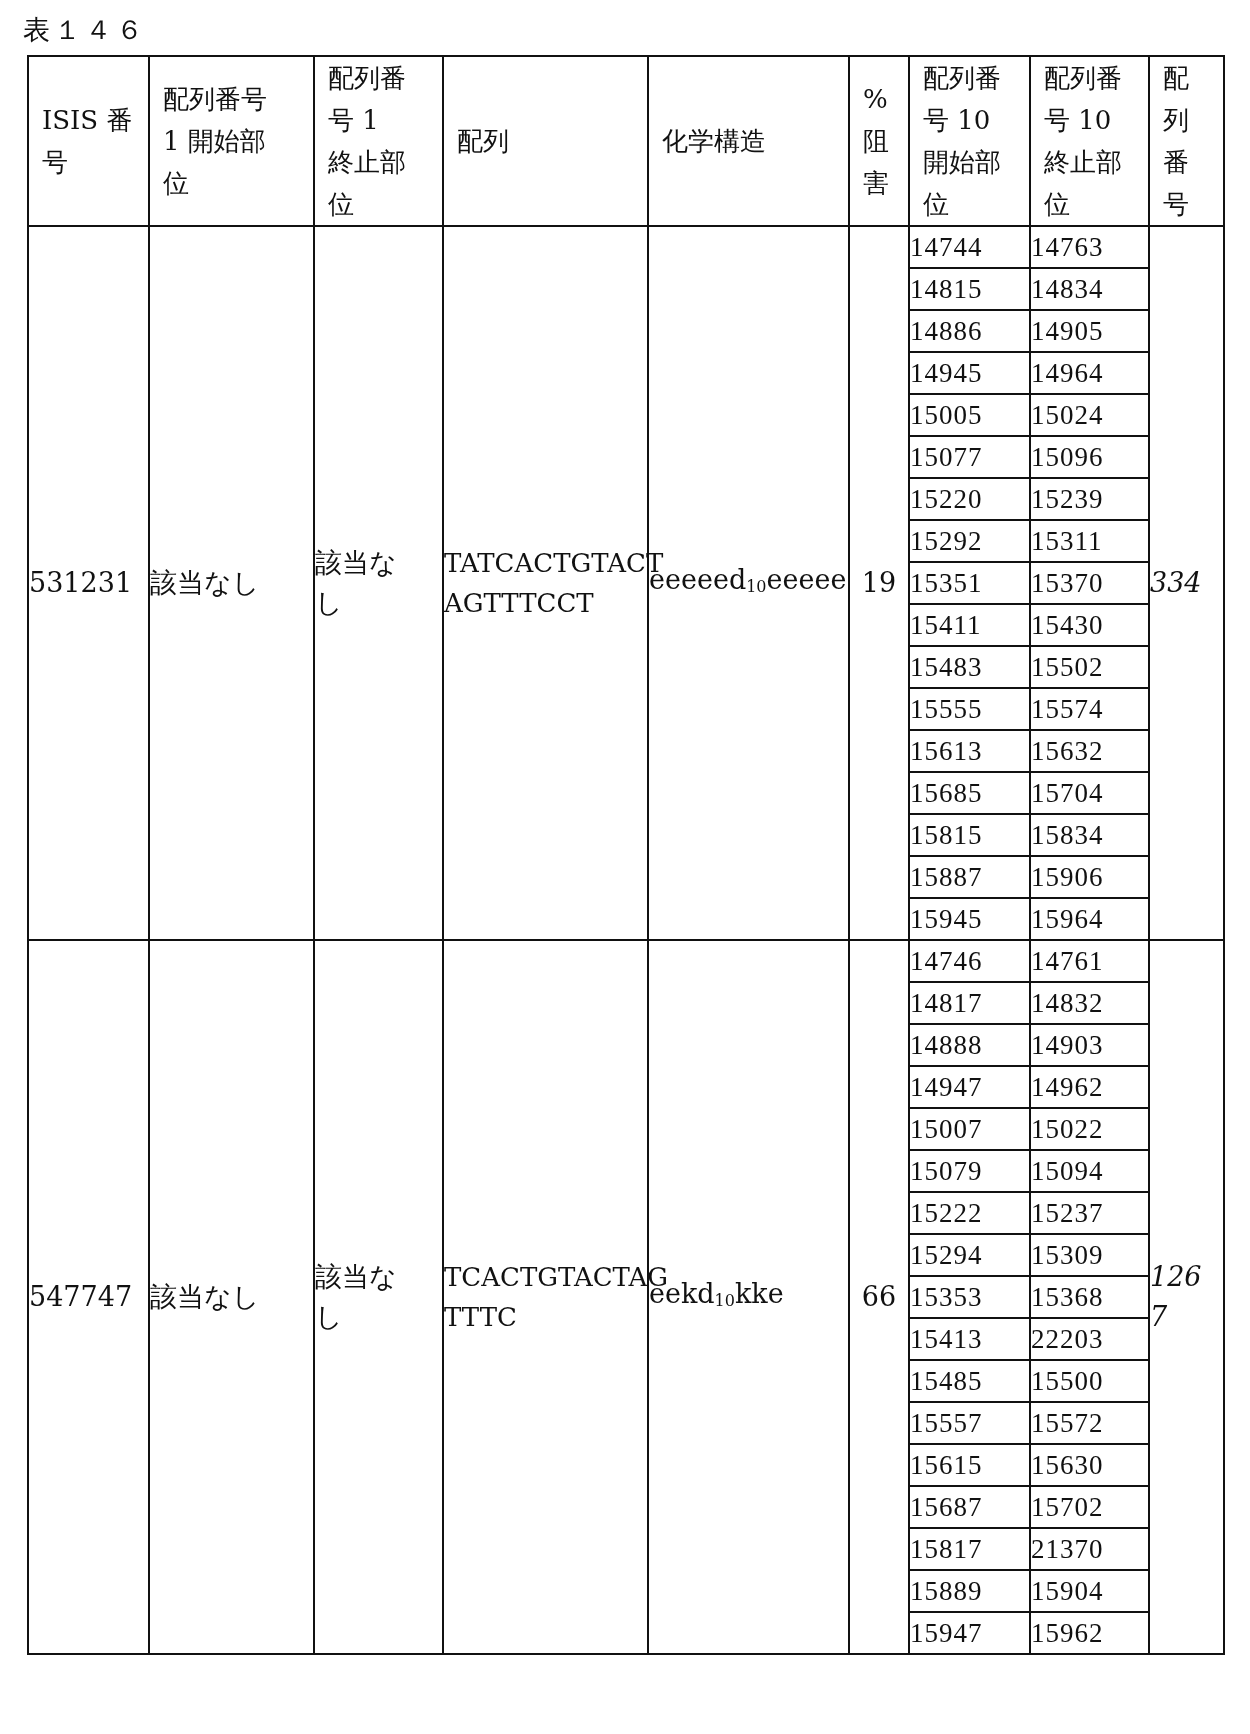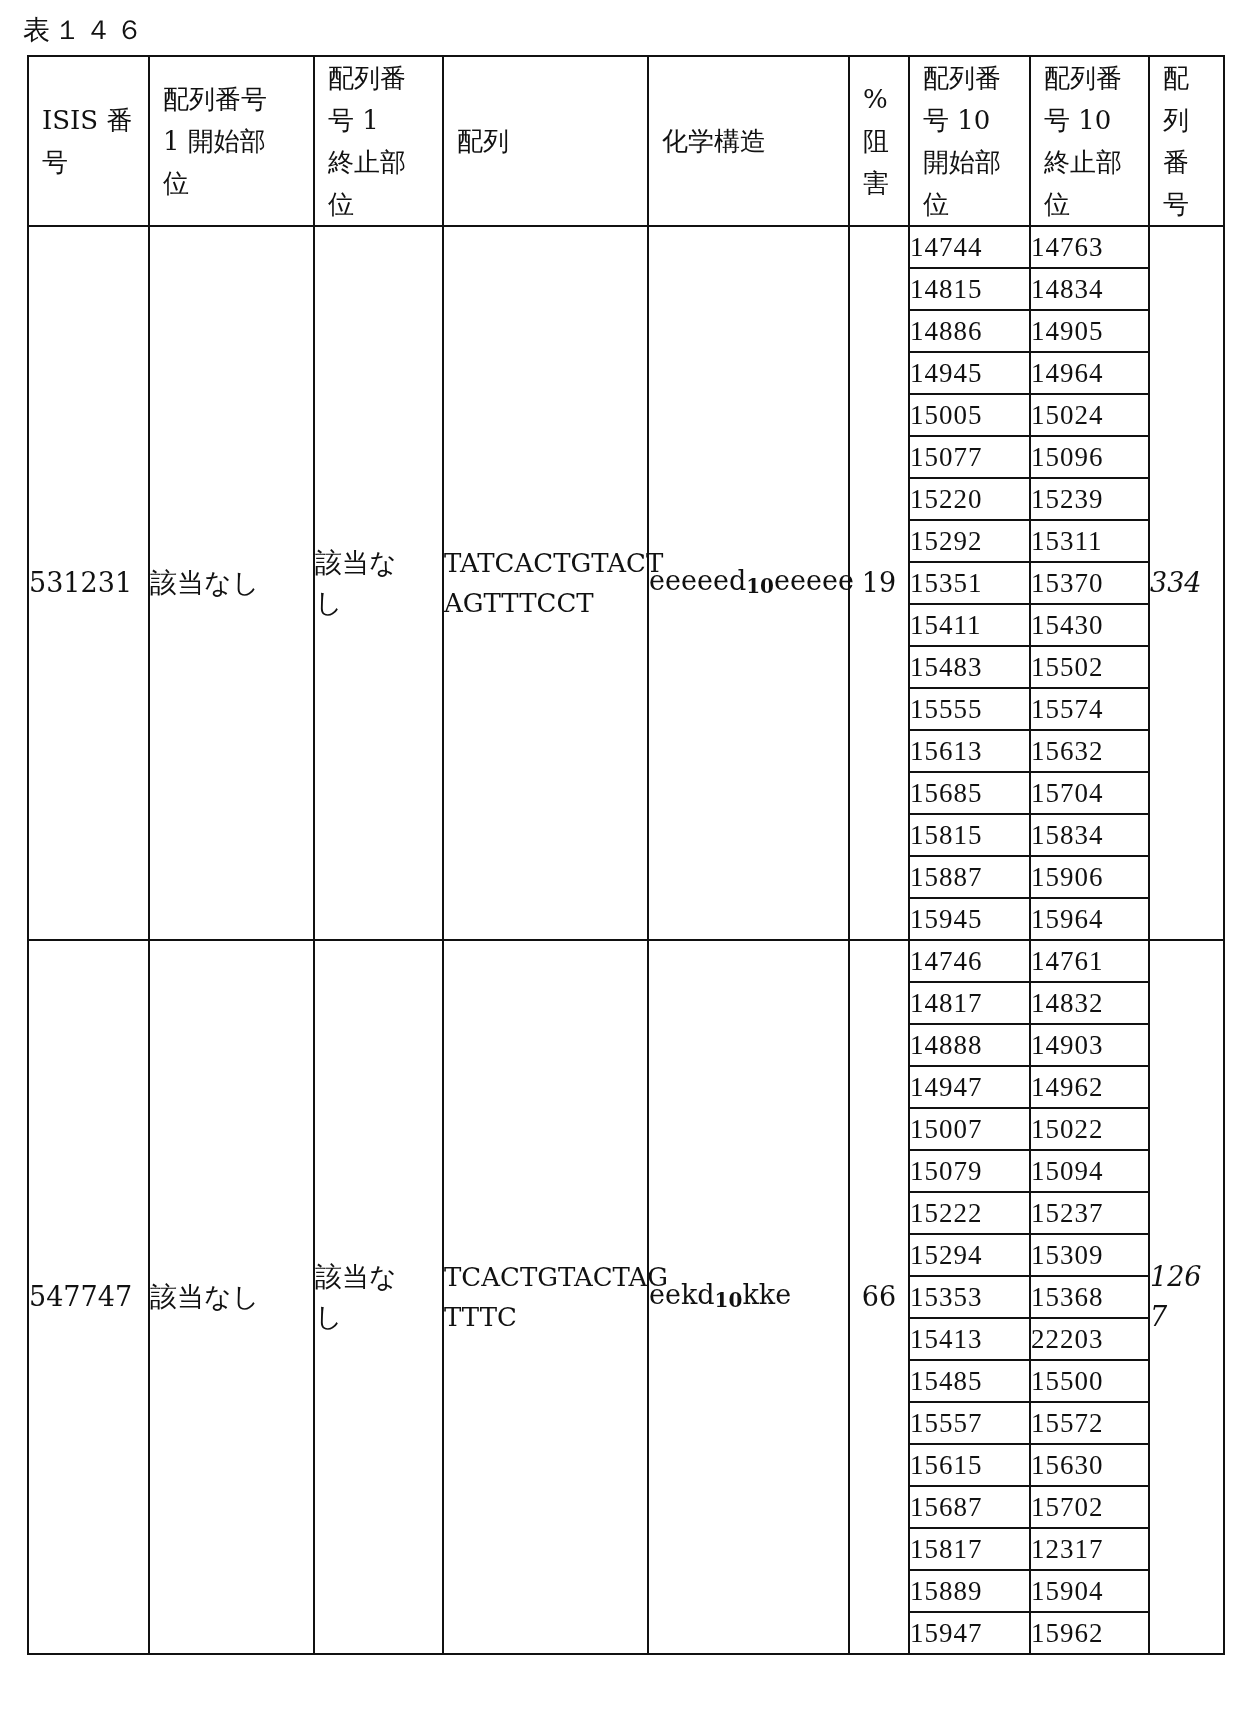--- a/index.html
+++ b/index.html
@@ -40,21 +40,21 @@
   }
   td.pct { text-align: center; padding-left: 0; }
   td.seq-cell { font-size: 26px; line-height: 40px; }
   td.num {
     font-size: 27px;
     padding-left: 14px;
     height: 40px;
     font-family: "Liberation Serif", "DejaVu Serif", serif;
     letter-spacing: 1px;
   }
-  .sub { font-size: 20px; vertical-align: -3px; font-weight: bold; }
+  .sub { font-size: 16px; vertical-align: -3px; }
   td.last { padding-left: 13px; font-style: italic; }
 </style>
 </head>
 <body>
 
 <div class="caption">表１４６</div>
 
 <table class="main">
   <colgroup>
     <col style="width:121px">
@@ -214,21 +214,21 @@
       <tr>
         <td class="num">15615</td>
         <td class="num">15630</td>
       </tr>
       <tr>
         <td class="num">15687</td>
         <td class="num">15702</td>
       </tr>
       <tr>
         <td class="num">15817</td>
-        <td class="num">12317</td>
+        <td class="num">21370</td>
       </tr>
       <tr>
         <td class="num">15889</td>
         <td class="num">15904</td>
       </tr>
       <tr>
         <td class="num">15947</td>
         <td class="num">15962</td>
       </tr>
     </tbody>

